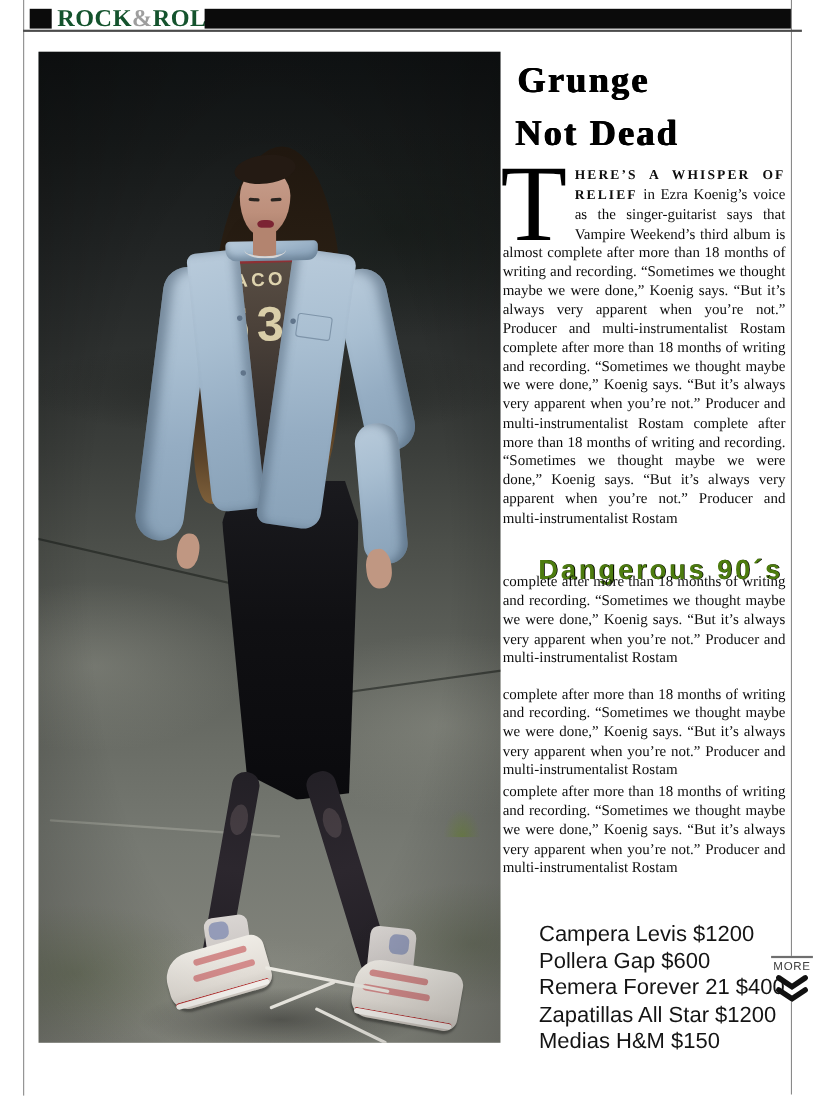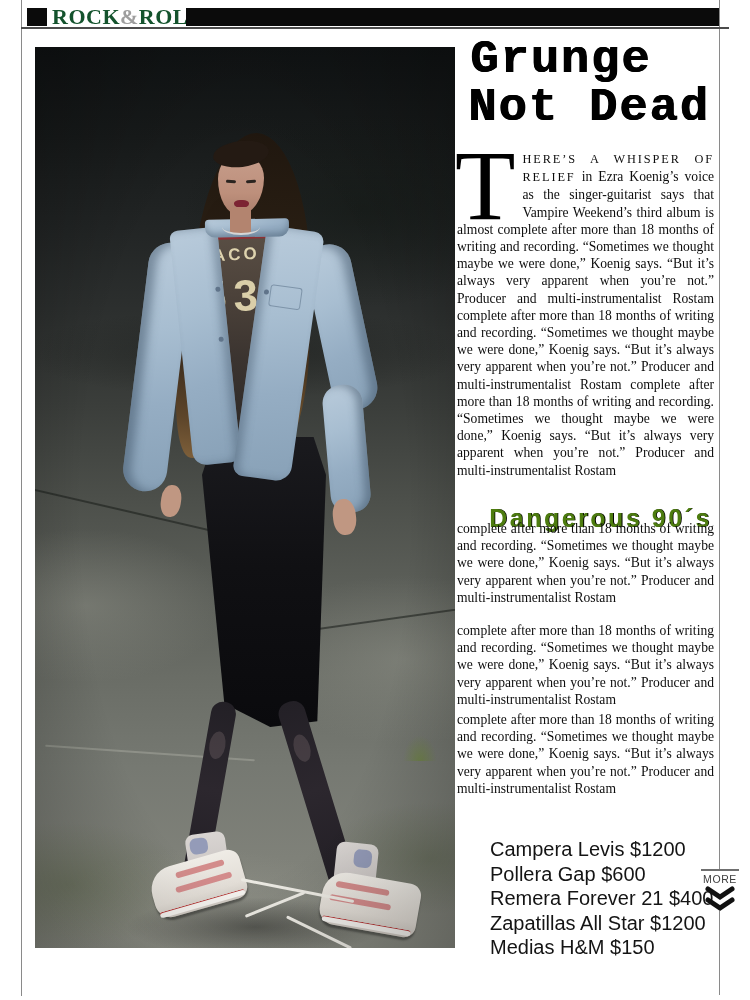--- a/index.html
+++ b/index.html
@@ -121,31 +121,31 @@
   .ankle-r{left:300px;top:796px;width:42px;height:46px;transform:rotate(6deg);}
   .flag-blue{position:absolute;background:rgba(136,146,180,.85);border-radius:6px;}
   .flag-red{position:absolute;background:rgba(208,130,130,.9);border-radius:3px;}
   .sole{position:absolute;height:5px;background:#f4f2ee;border-top:1px solid #b53a3a;border-radius:3px;}
   .lace{position:absolute;height:3px;background:#ebe9e2;border-radius:2px;}
   .lace1{left:205px;top:842px;width:115px;transform:rotate(11deg);}
   .lace2{left:208px;top:856px;width:64px;transform:rotate(-22deg);}
   .lace3{left:248px;top:884px;width:72px;transform:rotate(26deg);}
 
   
-  .title{position:absolute;left:470px;top:36px;width:250px;
-      font-family:Liberation Mono, monospace;font-weight:bold;color:#000;
-      font-size:47px;line-height:48px;letter-spacing:2px;
+  .title{position:absolute;left:470px;top:50px;width:250px;
+      font-family:Liberation Serif, serif;font-weight:bold;color:#000;
+      font-size:33px;line-height:48px;letter-spacing:2px;
       text-shadow:1px 0 0 #000, .5px 0 0 #000;}
   .title .t2{margin-left:-2px;}
 
   .bodytext{font-size:13.6px;line-height:17.2px;text-align:justify;color:#0d0d0d;}
   .lead{position:absolute;left:457px;top:150px;width:257px;}
   .dropcap{float:left;font-family:"Liberation Serif",serif;font-size:99px;line-height:68px;
       height:68px;margin:2px 7px 0 -2px;font-weight:normal;color:#000;}
-  .smallcaps{font-weight:normal;font-size:12.3px;letter-spacing:1.9px;}
+  .smallcaps{font-weight:bold;font-size:12.3px;letter-spacing:1.9px;}
 
   .subhead{position:absolute;left:458px;top:504px;width:257px;text-align:center;
       padding-left:14px;font-family:"Liberation Sans",sans-serif;font-weight:bold;
       font-size:25px;letter-spacing:2.5px;color:#4d7c0f;text-shadow:.8px 0 0 #000;}
 
   .paras{position:absolute;left:457px;top:520px;width:257px;}
   .paras p{margin:0;}
   .p-a{margin-bottom:16px !important;}
   .p-b{margin-bottom:3px !important;}
 

